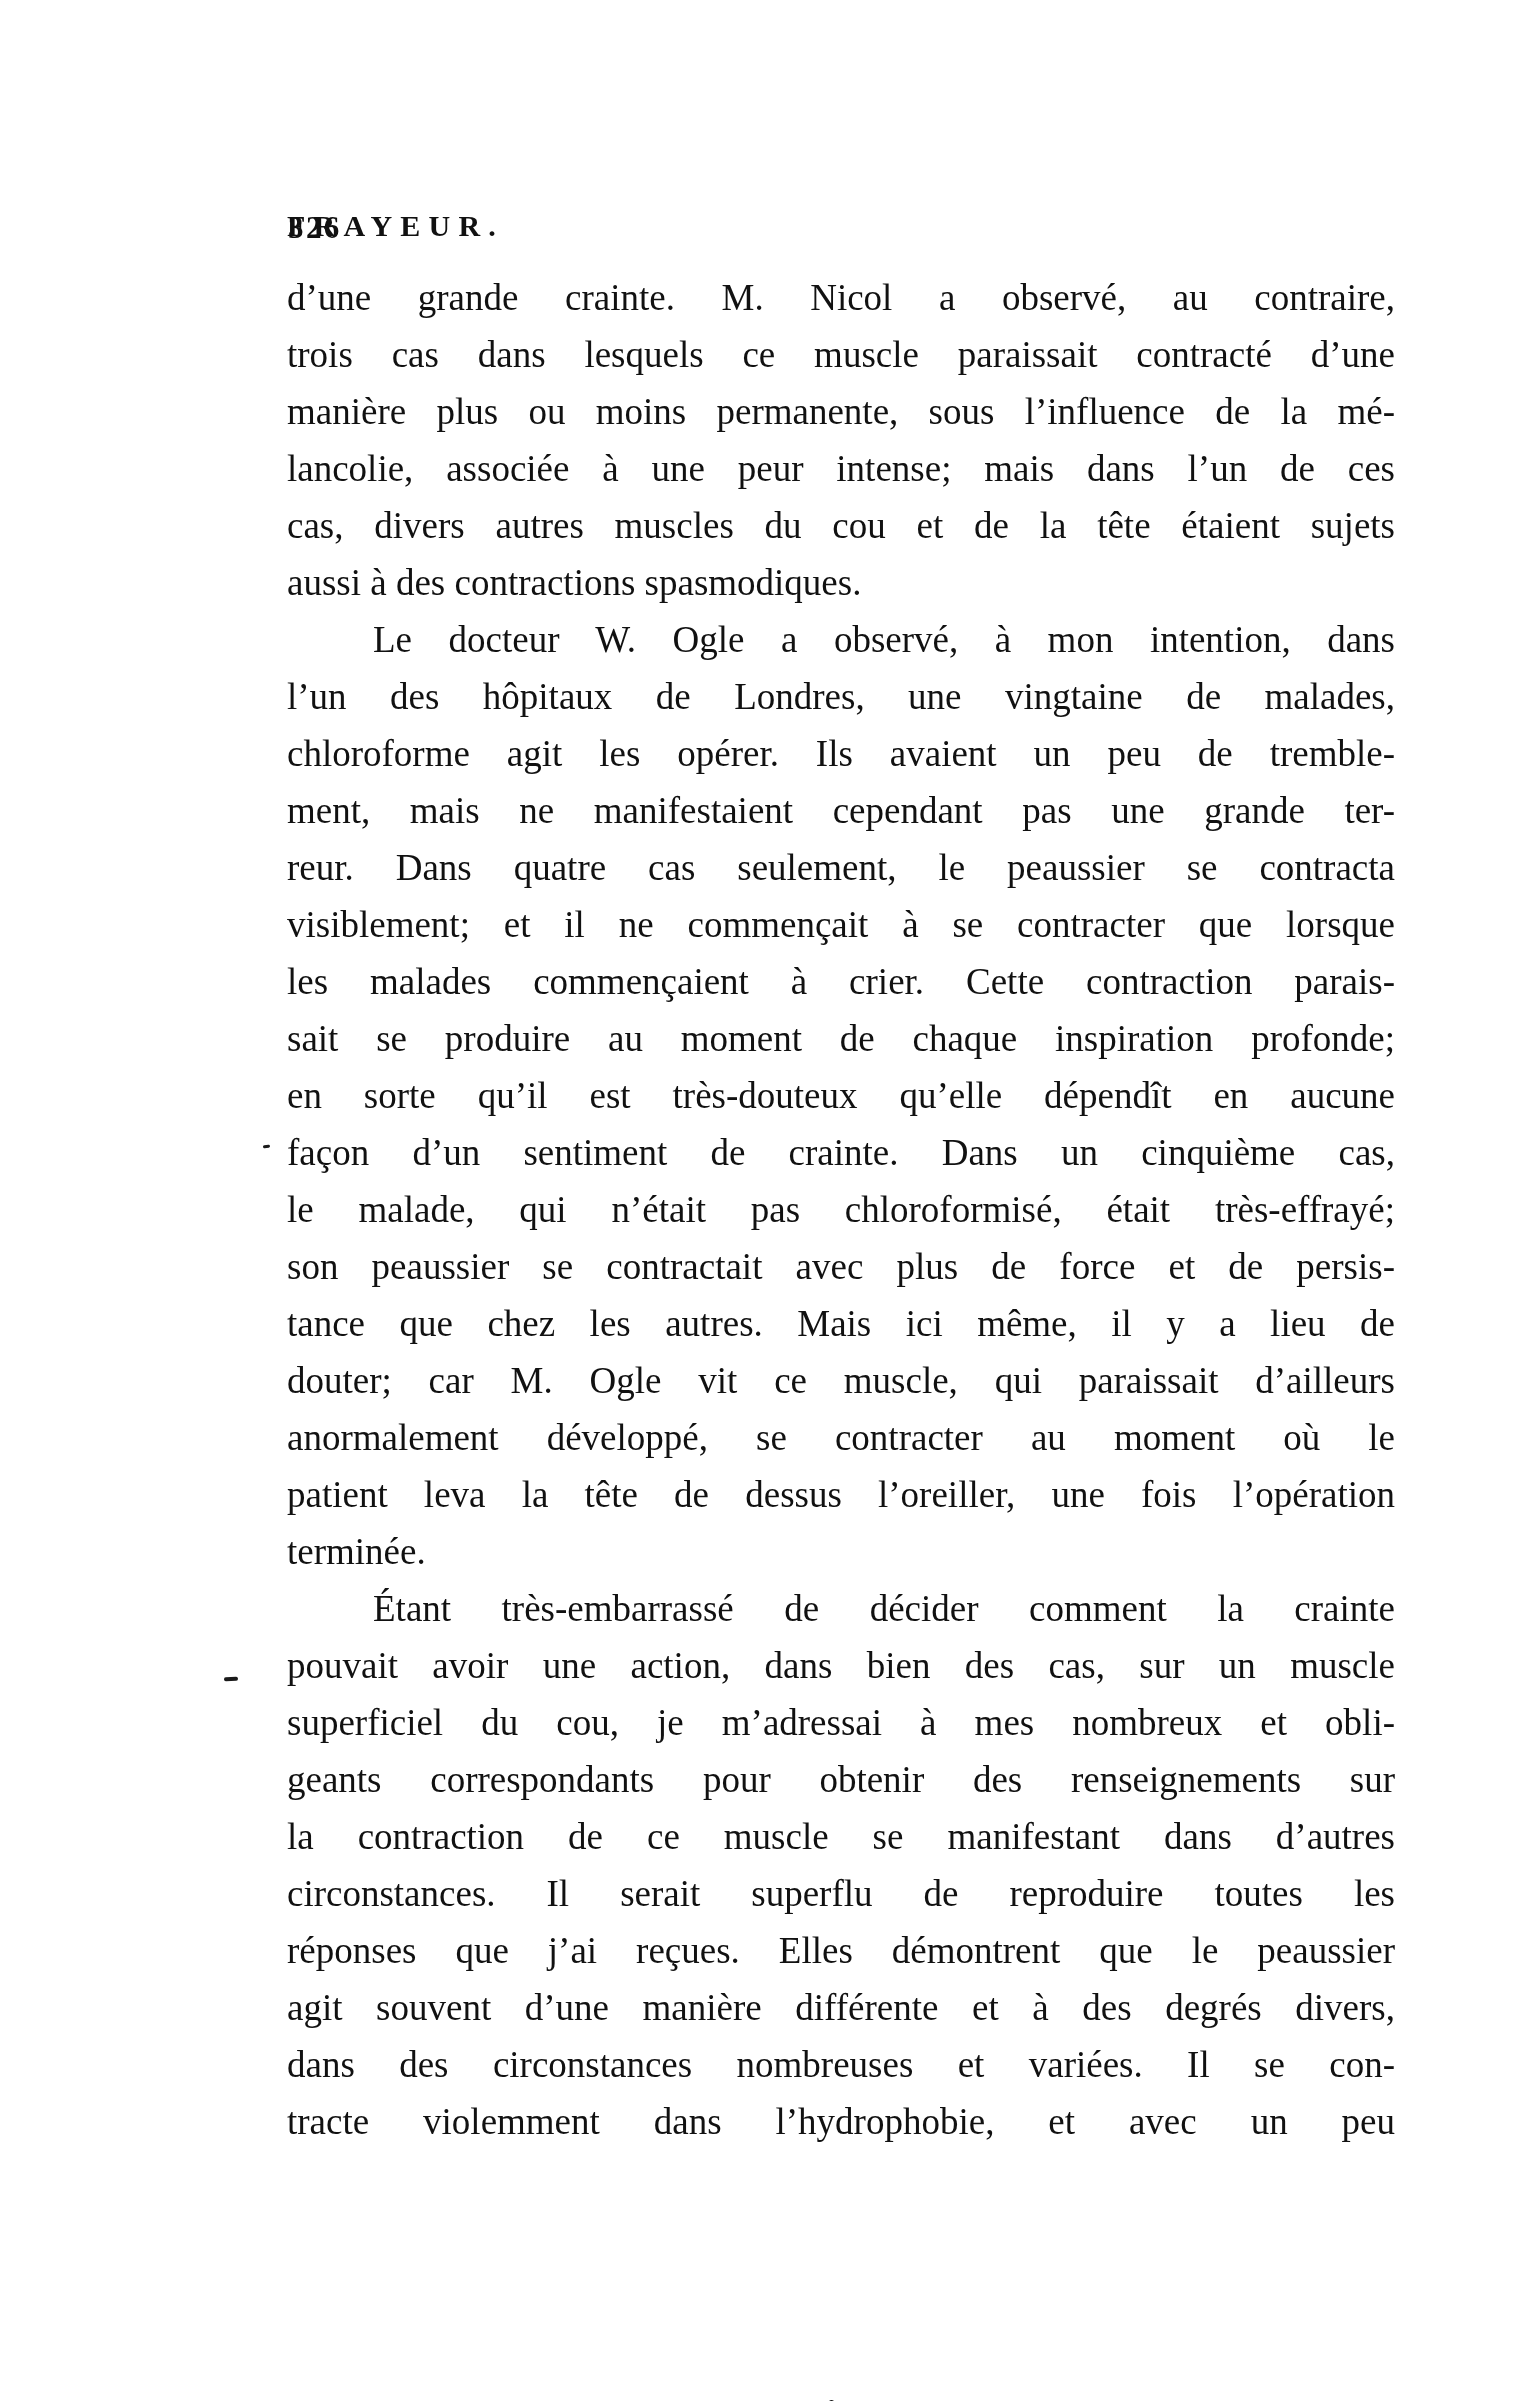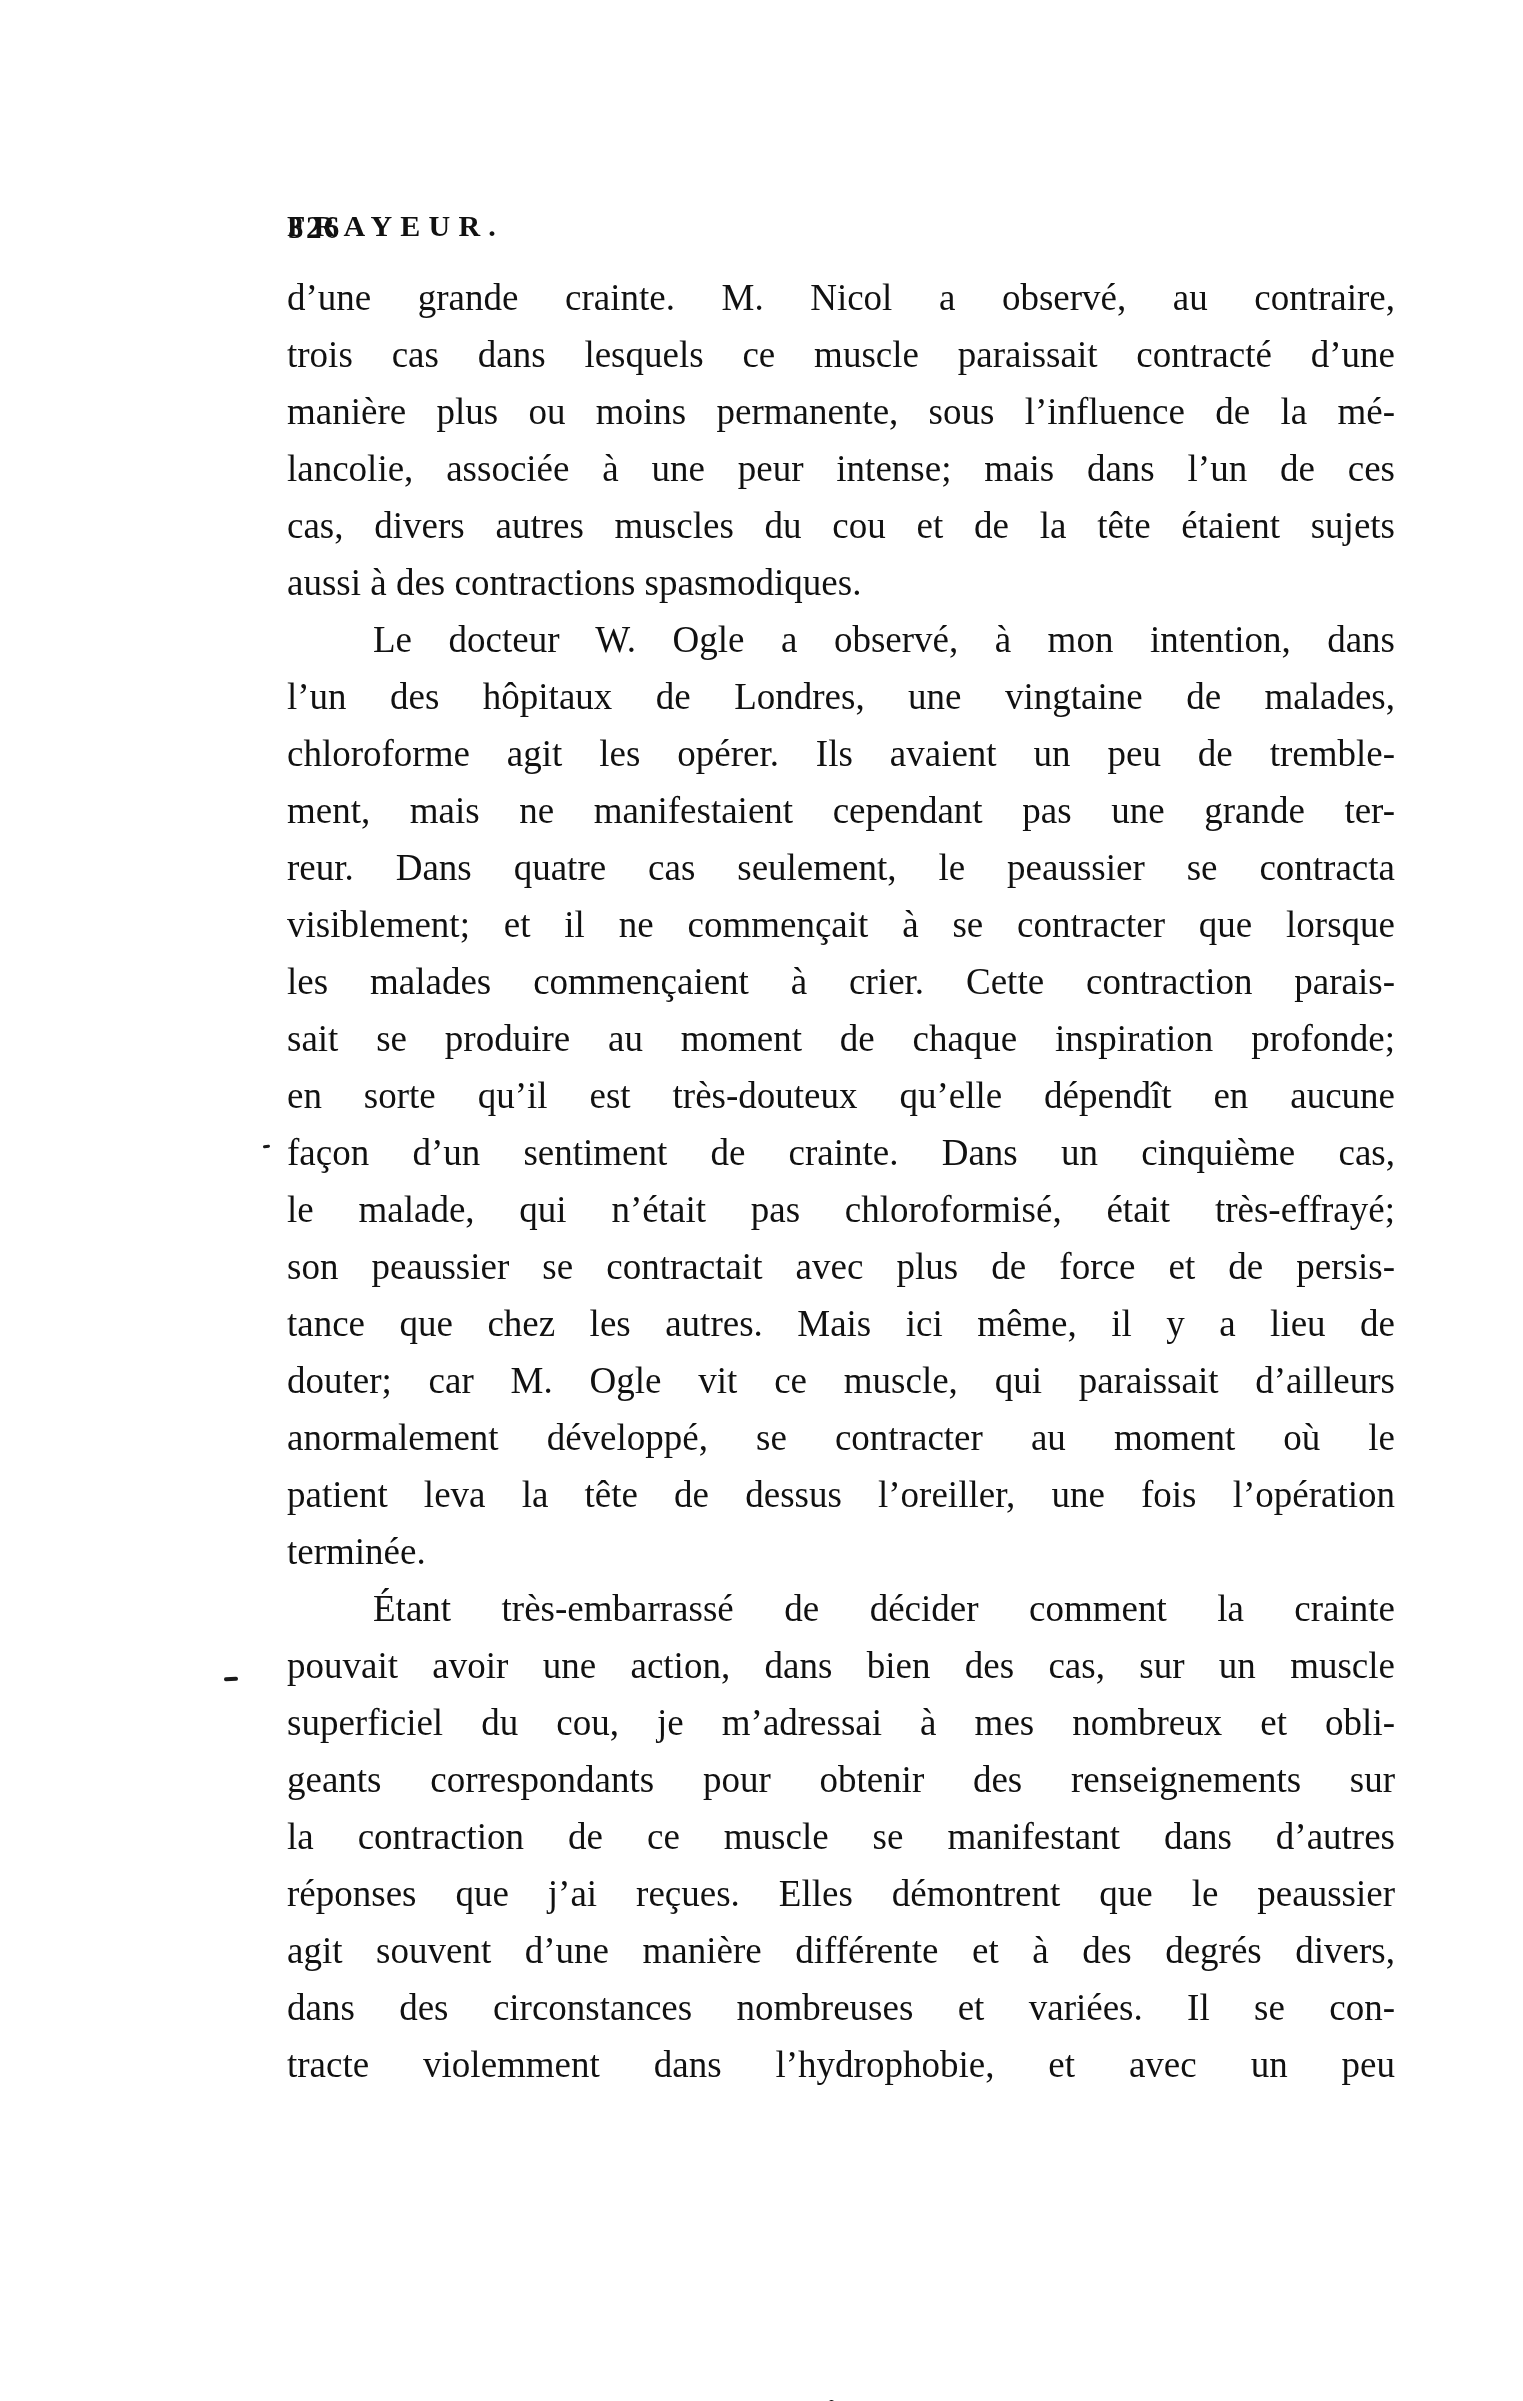--- a/index.html
+++ b/index.html
@@ -88,20 +88,21 @@
       <div class="line">tance que chez les autres. Mais ici même, il y a lieu de</div>
       <div class="line">douter; car M. Ogle vit ce muscle, qui paraissait d’ailleurs</div>
       <div class="line">anormalement développé, se contracter au moment où le</div>
       <div class="line">patient leva la tête de dessus l’oreiller, une fois l’opération</div>
       <div class="line no-justify">terminée.</div>
       <div class="line indent">Étant très-embarrassé de décider comment la crainte</div>
       <div class="line">pouvait avoir une action, dans bien des cas, sur un muscle</div>
       <div class="line">superficiel du cou, je m’adressai à mes nombreux et obli-</div>
       <div class="line">geants correspondants pour obtenir des renseignements sur</div>
       <div class="line">la contraction de ce muscle se manifestant dans d’autres</div>
+      <div class="line">circonstances. Il serait superflu de reproduire toutes les</div>
       <div class="line">réponses que j’ai reçues. Elles démontrent que le peaussier</div>
       <div class="line">agit souvent d’une manière différente et à des degrés divers,</div>
       <div class="line">dans des circonstances nombreuses et variées. Il se con-</div>
       <div class="line">tracte violemment dans l’hydrophobie, et avec un peu</div>
     </div>
 
   <span class="speck speck-a"></span>
   <span class="speck speck-b"></span>
   <span class="speck speck-c"></span>
 

